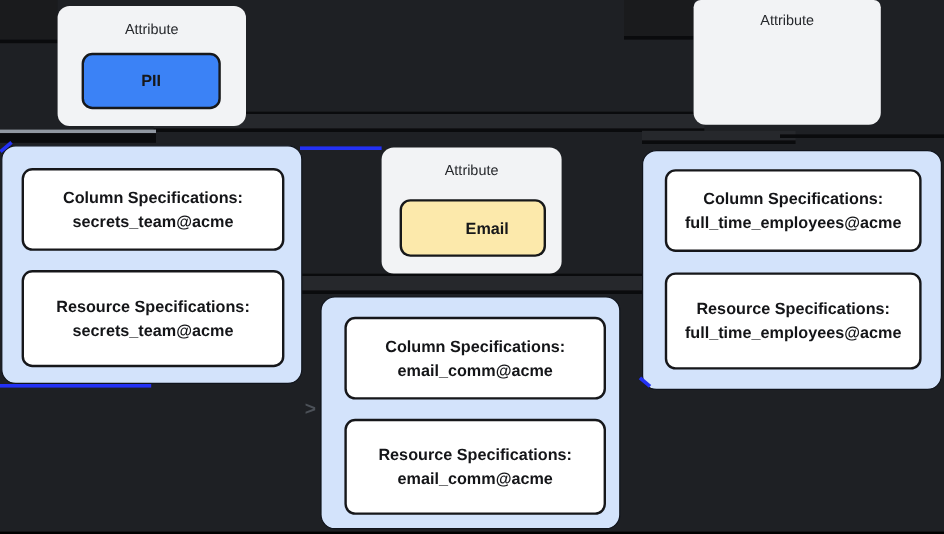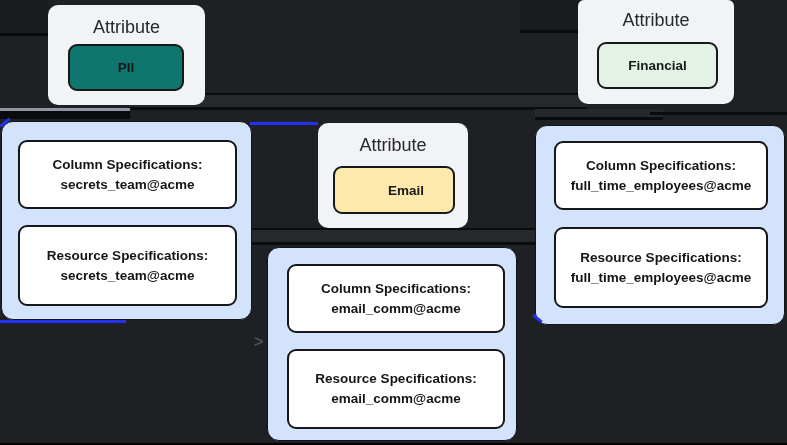--- a/index.html
+++ b/index.html
@@ -23,21 +23,21 @@
   }
 
   
   .attr-card {
     position: absolute; z-index: 2;
     background: #f2f3f5;
     border-radius: 10px;
   }
   .attr-title {
     text-align: center;
-    font-size: 18px;
+    font-size: 12px;
     color: #26282c;
     padding-top: 12px;
   }
   .attr-chip {
     position: absolute;
     border: 2px solid #17181a;
     border-radius: 9px;
     display: flex; align-items: center; justify-content: center;
     font-weight: 700; font-size: 13.5px; color: #17181a;
   }
@@ -83,30 +83,27 @@
   <div class="deco blue-seg" style="left: 0px; top: 320px; width: 126px; background: rgb(35, 49, 245);"></div>
   <div class="deco" style="left: -1px; top: 121px; width: 12px; height: 3px; transform: rotate(-40deg); z-index: 3; background: rgb(35, 49, 245);"></div>
   <div class="deco" style="left: 532px; top: 317px; width: 11px; height: 3px; transform: rotate(40deg); z-index: 3; background: rgb(35, 49, 245);"></div>
 
   <div class="deco arrowhead" style="left:254px; top:335px;">&gt;</div>
 
   <div class="deco blackline" style="left:0; top:443px; width:787px; height:2px; z-index:3; background:#000;"></div>
 
   <div class="attr-card" style="left:48px; top:5px; width:157px; height:100px;">
     <div class="attr-title">Attribute</div>
-    <div class="attr-chip" style="left: 20px; top: 39px; width: 116px; height: 47px; background: #0f766e;">
+    <div class="attr-chip" style="left: 20px; top: 39px; width: 116px; height: 47px; background: #3b82f6;">
       <span>PII</span>
     </div>
   </div>
 
   <div class="attr-card" style="left:578px; top:0; width:156px; height:104px; border-top-left-radius:6px; border-top-right-radius:6px;">
     <div class="attr-title" style="padding-top:10px;">Attribute</div>
-    <div class="attr-chip" style="left: 19px; top: 42px; width: 121px; height: 47px; background: rgb(228, 241, 229);">
-      <span>Financial</span>
-    </div>
   </div>
 
   <div class="attr-card" style="left:318px; top:123px; width:150px; height:105px;">
     <div class="attr-title">Attribute</div>
     <div class="attr-chip" style="left: 15px; top: 43px; width: 122px; height: 48px; background: rgb(252, 233, 171); padding-left: 24px;">
       <span>Email</span>
     </div>
   </div>
 
   <div class="spec-container" style="left: 1px; top: 121px; width: 251px; height: 199px; background: rgb(211, 227, 251);">

